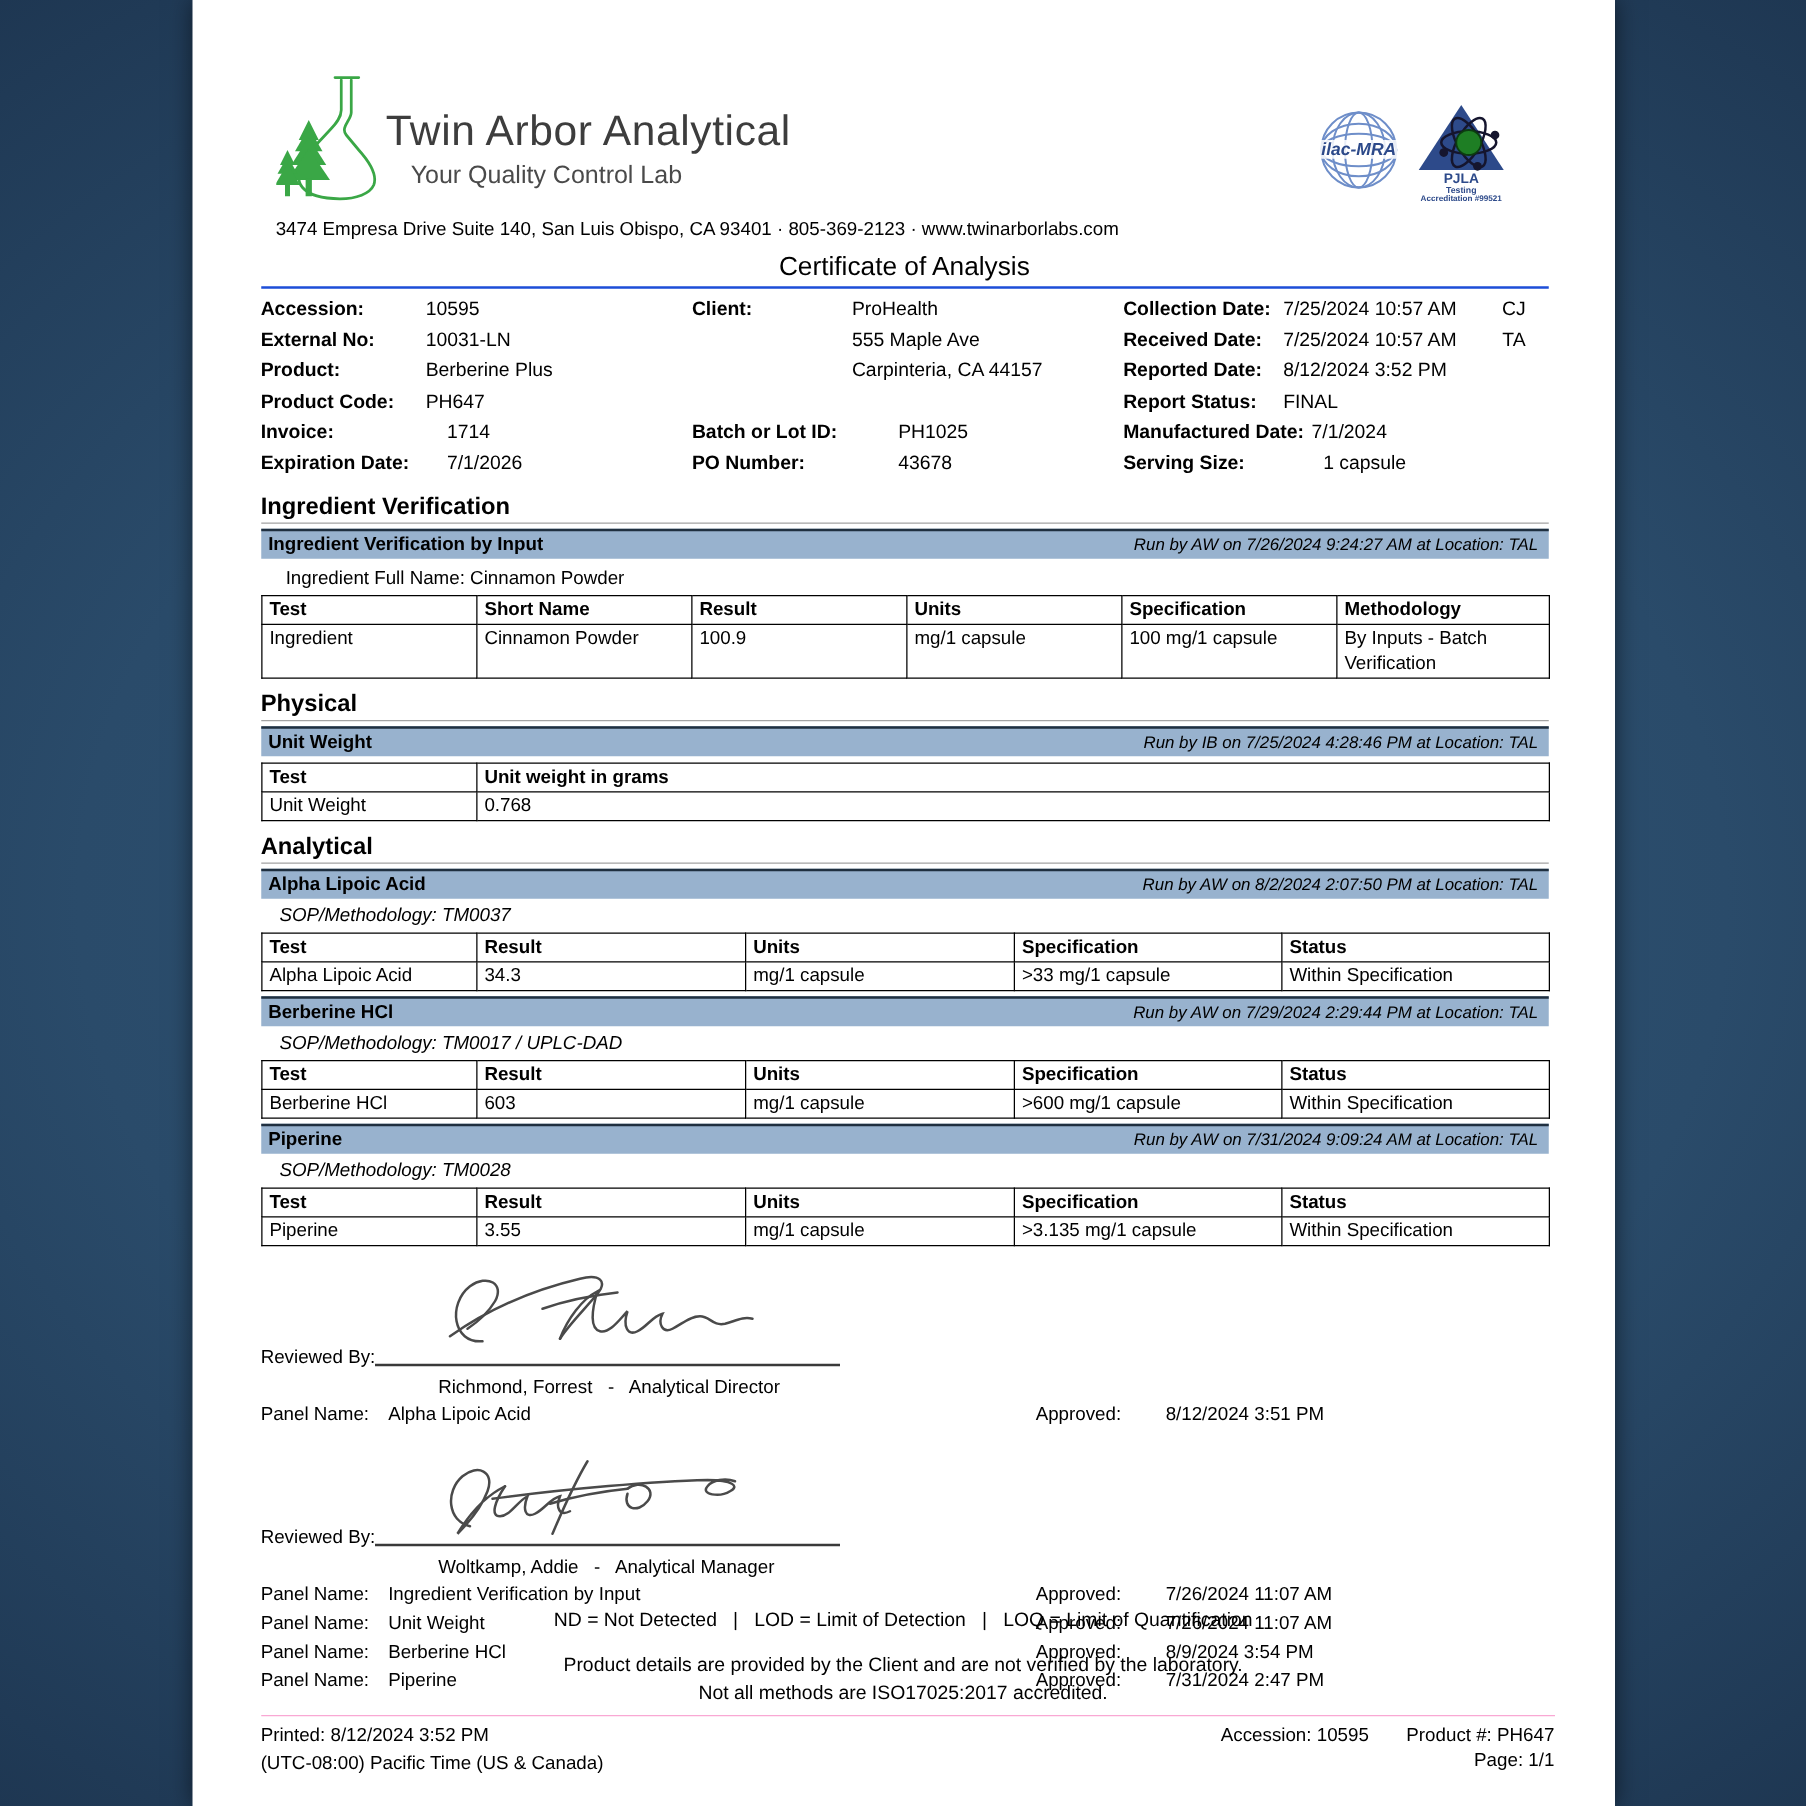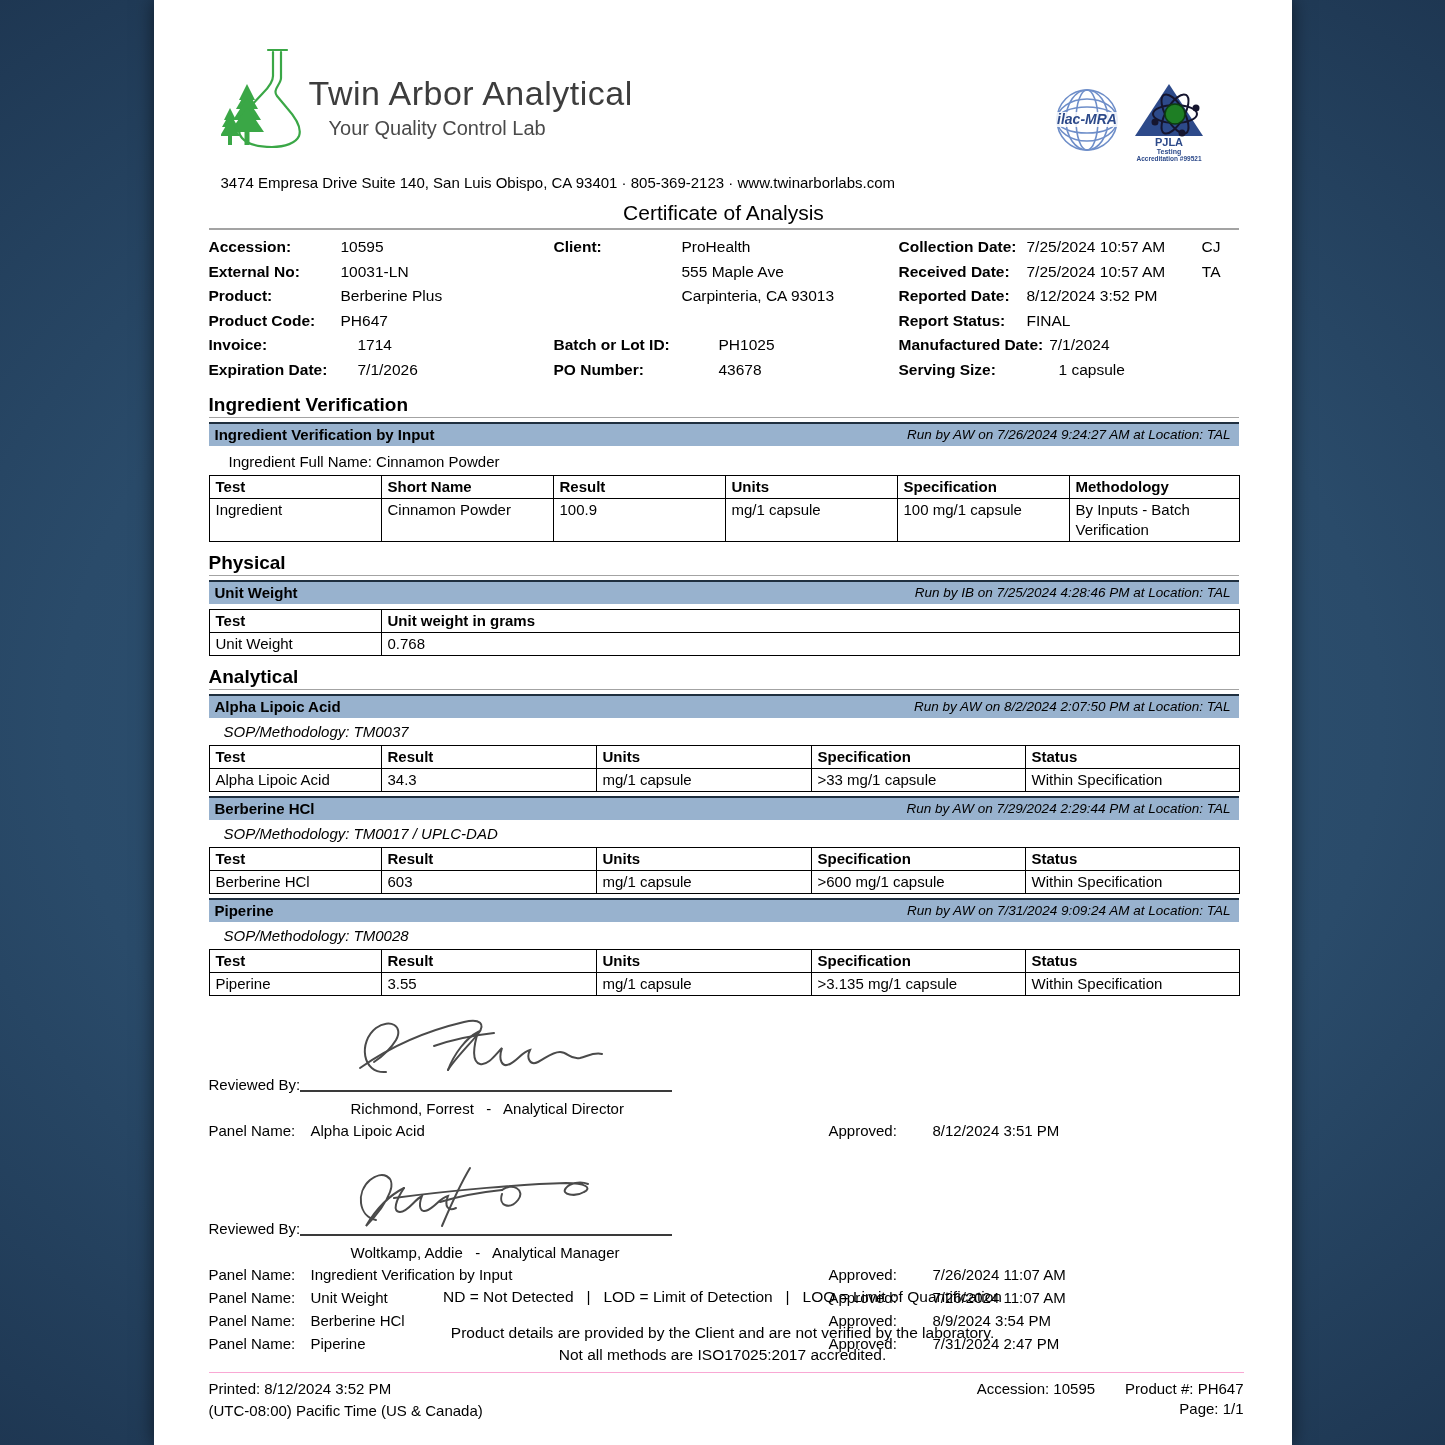--- a/index.html
+++ b/index.html
@@ -7,28 +7,28 @@
     width:1445px;height:1445px;overflow:hidden;
     background:radial-gradient(ellipse 120% 95% at 50% 50%, #2f5576 0%, #2a4b6a 38%, #1d3550 70%, #0b1724 100%);
     font-family:"Liberation Sans", sans-serif;color:#000;
   }
   .page{
     position:relative;width:1138px;height:1445px;margin:0 auto;background:#fff;
     box-shadow:0 0 18px rgba(0,0,0,.55);
   }
   .content{padding:34px 53px 0 55px;}
   
-  .hdr{display:flex;align-items:center;}
+  .hdr{display:flex;align-items:flex-end;}
   .hdr-left{display:flex;align-items:flex-start;margin-left:12px;}
   .brand-text{margin-left:6px;padding-top:28px;}
   .company{font-size:34px;color:#3d3d3d;letter-spacing:.5px;}
   .tagline{font-size:20px;color:#4a4a4a;margin-top:4px;padding-left:20px;}
   .hdr-right{margin-left:auto;display:flex;align-items:flex-start;gap:8px;padding-top:46px;margin-right:28px;}
   .address{font-size:15px;margin-top:8px;margin-left:12px;}
-  .title{ text-align:center;font-size:21px;margin-top:10px;padding-bottom:3px;border-bottom:2px solid #a3a3a3;}
+  .title{ text-align:center;font-size:21px;margin-top:10px;padding-bottom:3px;border-bottom:2px solid #1d4ed8;}
   
   .info{display:flex;margin-top:5px;font-size:15.5px;line-height:24.5px;}
   .info .col1{width:345px;}
   .info .col2{width:345px;}
   .info .col3{width:340px;}
   .irow{display:flex;}
   .irow .lab{font-weight:bold;flex:0 0 132px;}
   .irow .lab.w165{flex:0 0 165px;}
   .irow .lab.w128{flex:0 0 128px;}
   .val-indent{padding-left:17px;}
@@ -164,21 +164,21 @@
             <span class="lab">Expiration Date:</span>
             <span class="val-indent">7/1/2026</span>
           </div>
       </div>
       <div class="col2">
         <div class="irow">
             <span class="lab w128">Client:</span>
             <span>ProHealth</span>
           </div>
         <div class="addr-line">555 Maple Ave</div>
-        <div class="addr-line">Carpinteria, CA 93013</div>
+        <div class="addr-line">Carpinteria, CA 44157</div>
         <div class="spacer-row"></div>
         <div class="irow">
             <span class="lab w165">Batch or Lot ID:</span>
             <span>PH1025</span>
           </div>
         <div class="irow">
             <span class="lab w165">PO Number:</span>
             <span>43678</span>
           </div>
       </div>

